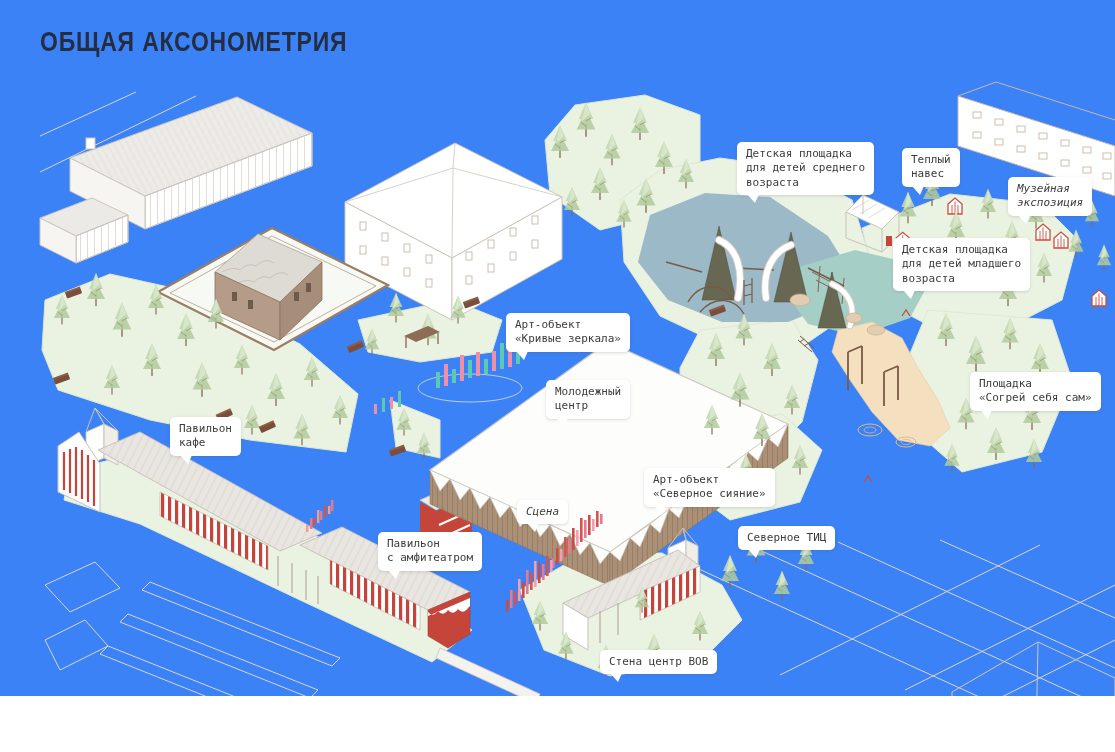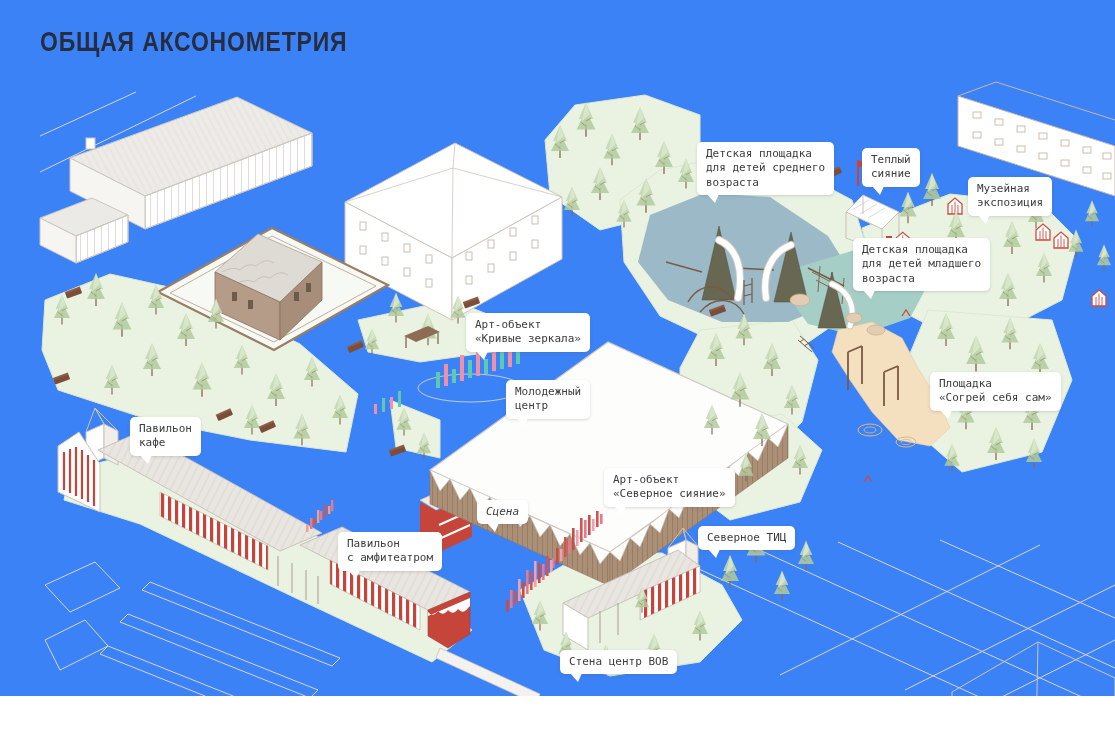--- a/index.html
+++ b/index.html
@@ -4,21 +4,21 @@
 <style>
   html,body{margin:0;padding:0;background:#fff;}
   .stage{position:relative;width:1115px;height:696px;background:#3b82f6;overflow:hidden;
          font-family:"DejaVu Sans Mono", "Liberation Mono", monospace;}
   .page-title{position:absolute;left:40px;top:26px;font-family:"Liberation Sans",sans-serif;
     font-weight:bold;font-size:28px;color:#262d40;letter-spacing:1px;
     transform:scaleX(.82);transform-origin:left center;white-space:nowrap;}
   .scene{position:absolute;left:0;top:0;width:1115px;height:752px;}
   .callout{position:absolute;background:#fff;color:#3c3c3c;font-size:11px;line-height:1.3;
     padding:5px 9px;border-radius:5px;white-space:pre-line;
-    box-shadow:0 1px 3px rgba(90,90,90,.22);z-index:5;}
+    box-shadow:0 1px 3px rgba(90,90,90,.22);z-index:5;margin-left:40px;}
   .callout::after{content:"";position:absolute;left:10px;bottom:-8px;width:0;height:0;
     border-left:8px solid transparent;border-right:4px solid transparent;border-top:9px solid #fff;}
 </style>
 </head>
 <body>
 
 <div class="stage">
 
   <div class="page-title">ОБЩАЯ АКСОНОМЕТРИЯ</div>
 
@@ -423,22 +423,22 @@
         <path d="M902,316 L906,310 L910,316"></path>
           <path d="M864,482 L868,476 L872,482"></path>
       </g>
     </g>
   </svg>
 
   <div class="callout" style="left:697px;top:142px;">Детская площадка
 для детей среднего
 возраста</div>
   <div class="callout" style="left:862px;top:148px;">Теплый
-сияние</div>
-  <div class="callout" style="left:968px;top:177px;">Музейная
+навес</div>
+  <div class="callout" style="left:968px;top:177px;font-style:italic;">Музейная
 экспозиция</div>
   <div class="callout" style="left:853px;top:238px;">Детская площадка
 для детей младшего
 возраста</div>
   <div class="callout" style="left:466px;top:313px;">Арт-объект
 «Кривые зеркала»</div>
   <div class="callout" style="left:506px;top:380px;">Молодежный
 центр</div>
   <div class="callout" style="left:930px;top:372px;">Площадка
 «Согрей себя сам»</div>

